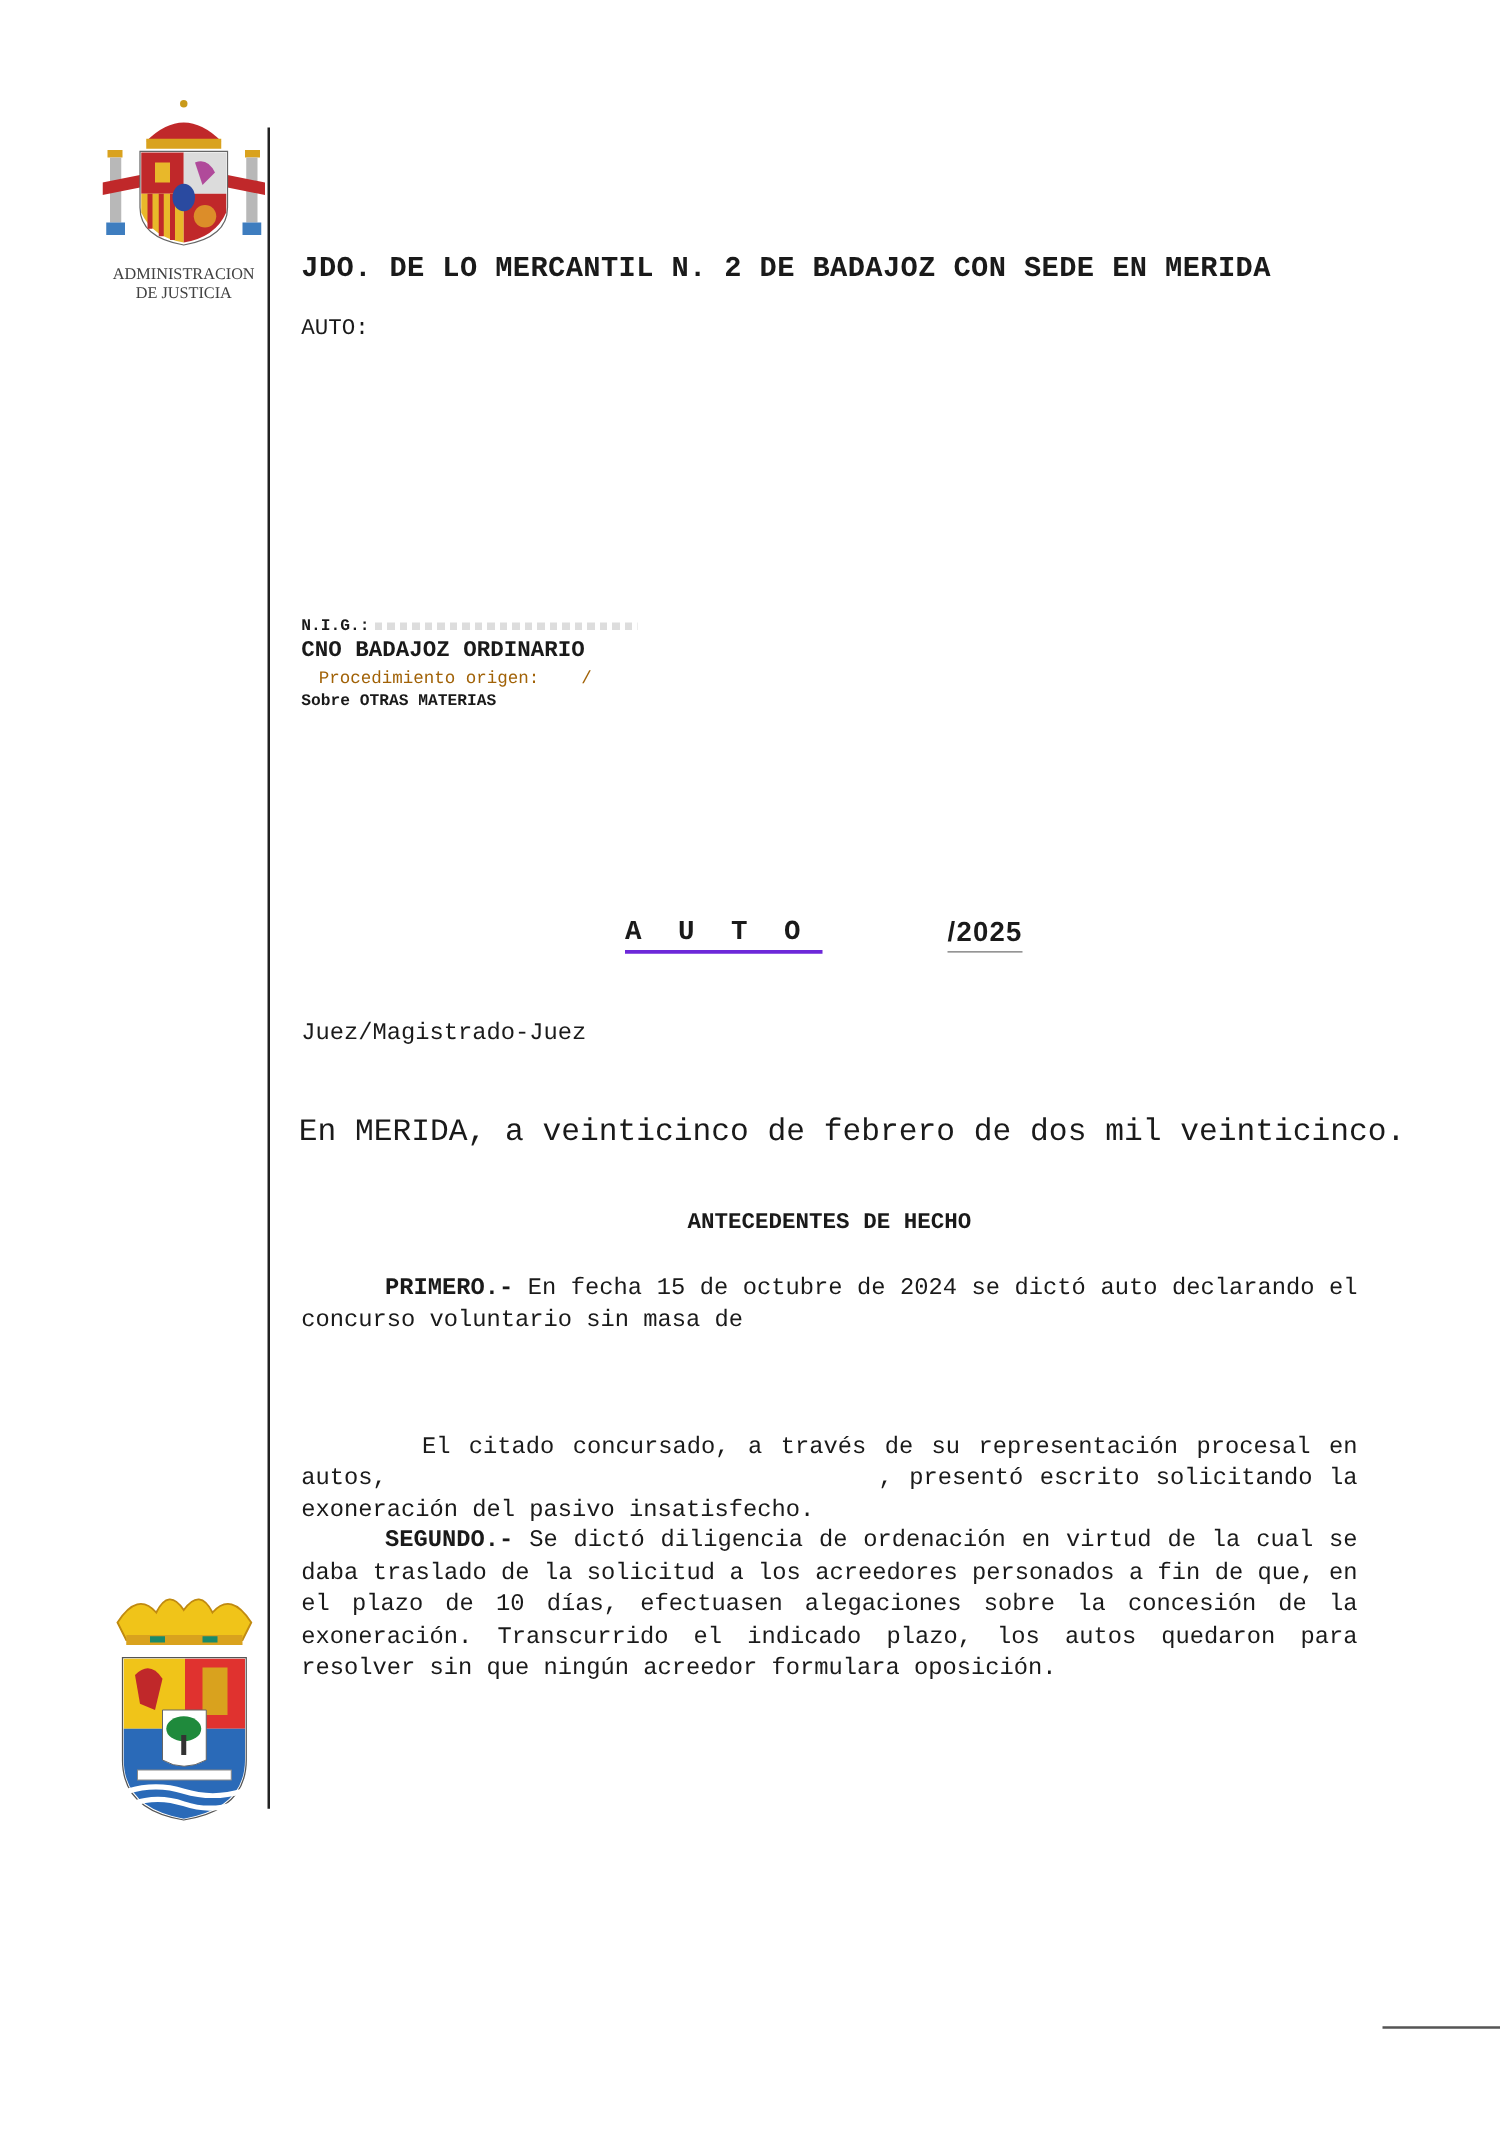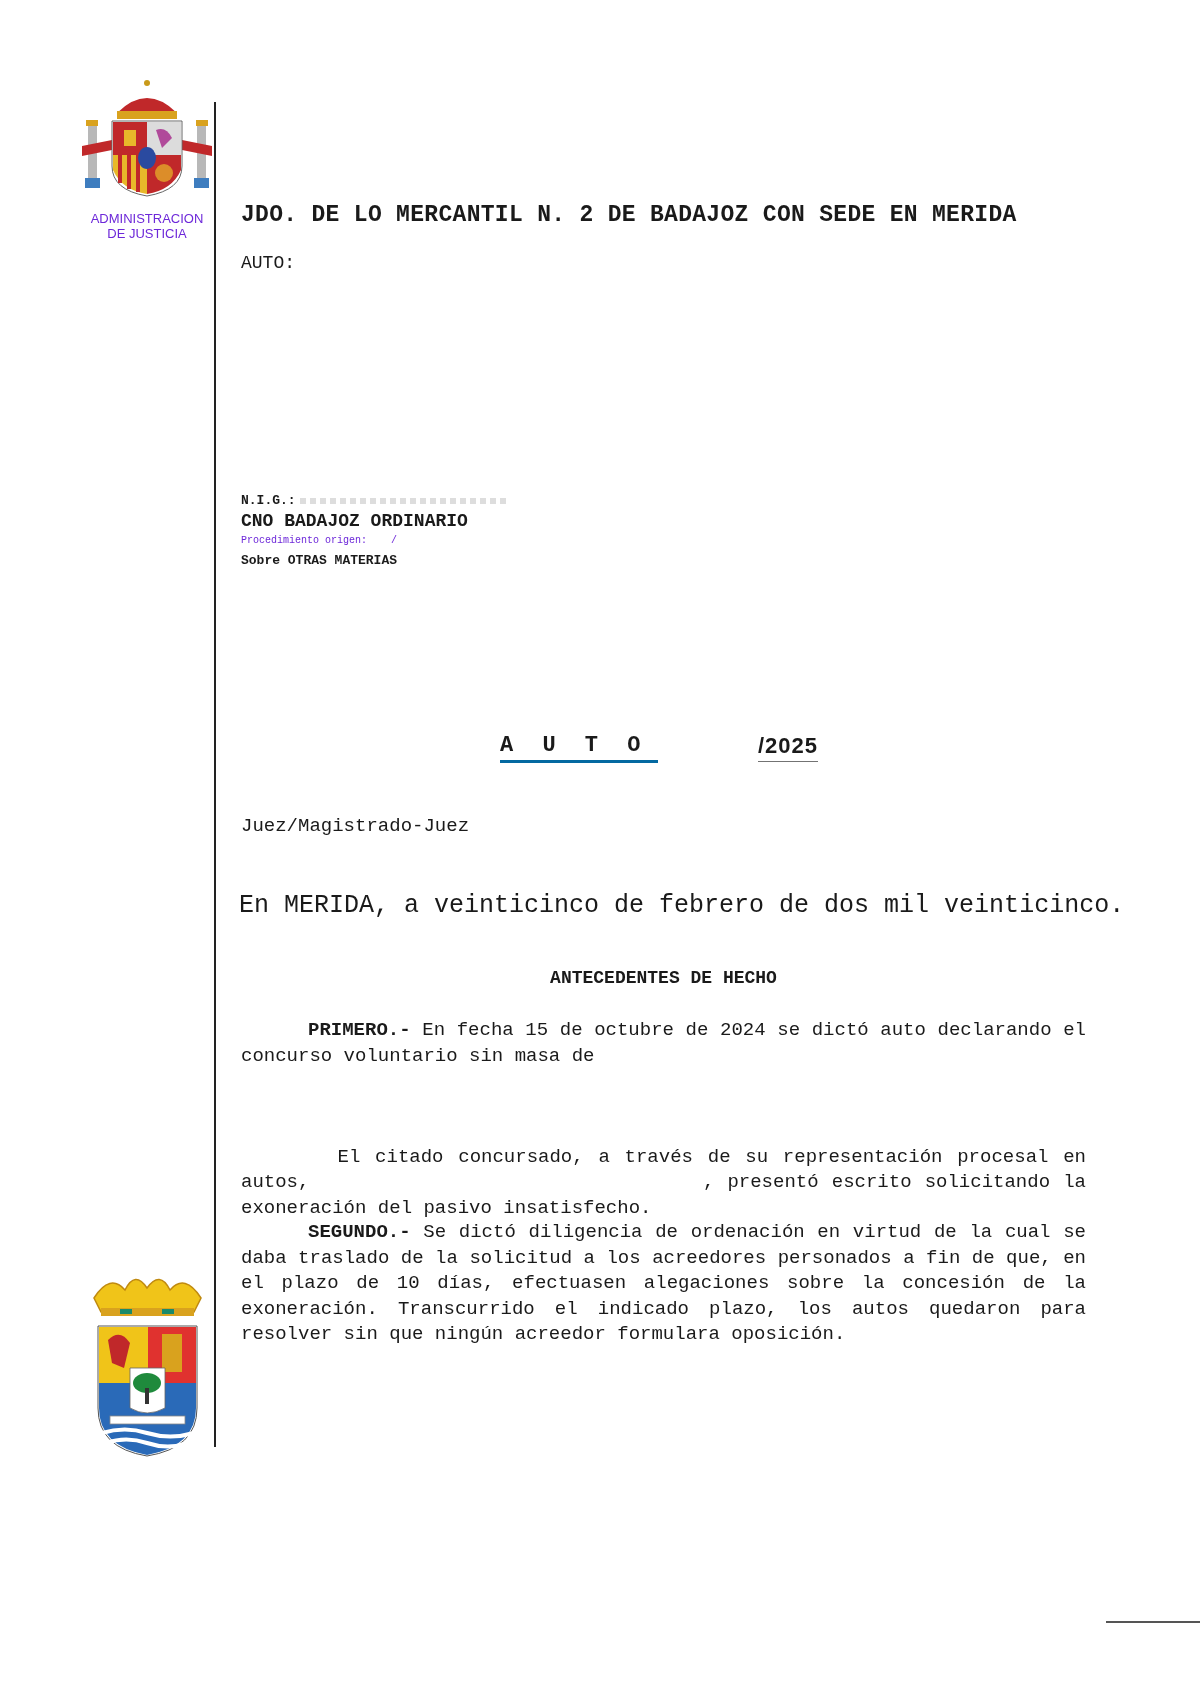--- a/index.html
+++ b/index.html
@@ -1,29 +1,29 @@
 <!DOCTYPE html>
 <html><head>
 <meta charset="utf-8">
 <style>
   html, body { margin:0; padding:0; background:#ffffff; }
   body { width:1200px; height:1703px; position:relative; overflow:hidden; font-family:"Liberation Mono", "DejaVu Sans Mono", monospace; color:#1a1a1a; }
   .vline { position:absolute; left:214px; top:102px; width:2px; height:1345px; background:#222; }
   .logo-top { position:absolute; left:82px; top:78px; width:130px; height:165px; }
-  .logo-top .caption { position:absolute; left:0; top:133px; width:130px; text-align:center; font-family:Liberation Sans, sans-serif; font-size:13px; line-height:15px; color:#6d28d9; }
+  .logo-top .caption { position:absolute; left:0; top:133px; width:130px; text-align:center; font-family:Liberation Serif, serif; font-size:13px; line-height:15px; color:#404040; }
   .logo-bottom { position:absolute; left:90px; top:1268px; width:115px; height:190px; }
   .court-title { position:absolute; left:241px; top:156px; width:840px; font-weight:bold; font-size:23px; line-height:31px; letter-spacing:0.3px;margin-top:44px; }
   .auto-label { position:absolute; left:241px; top:253px; font-size:18px; }
   .nig { position:absolute; left:241px; top:493px; font-size:13px; font-weight:bold; }
   .nig .blur { display:inline-block; width:210px; height:6px; vertical-align:middle; margin-left:4px; background:repeating-linear-gradient(90deg,#ddd 0 6px,transparent 6px 10px); }
   .proc-type { position:absolute; left:241px; top:511px; font-size:18px; font-weight:bold; }
-  .proc-origin { position:absolute; left:241px; top:535px; font-size:10px; color:#6d28d9; white-space:pre; }
+  .proc-origin { position:absolute; left:255px; top:535px; font-size:14px; color:#a16207; white-space:pre; }
   .sobre { position:absolute; left:241px; top:553px; font-size:13px; font-weight:bold; }
   .auto-heading { position:absolute; left:500px; top:733px; font-size:22px; font-weight:bold; }
-  .auto-heading .a { display:inline-block; width:158px; border-bottom:3px solid #0369a1; letter-spacing:8px; padding-bottom:2px; }
+  .auto-heading .a { display:inline-block; width:158px; border-bottom:3px solid #6d28d9; letter-spacing:8px; padding-bottom:2px; }
   .auto-heading .yr { position:absolute; left:258px; top:0; border-bottom:1px solid #737373; font-family:"Liberation Sans", sans-serif; padding-bottom:2px; letter-spacing:1px; }
   .judge { position:absolute; left:241px; top:815px; font-size:19px; }
   .place-date { position:absolute; left:239px; top:891px; font-size:25px;font-family:Liberation Mono, monospace; }
   .section-title { position:absolute; left:241px; top:968px; width:845px; text-align:center; font-size:18px; font-weight:bold; }
   .para { position:absolute; left:241px; width:845px; font-size:19px; line-height:25.5px; text-align:justify; text-align-last:left; }
   .para .lead { font-weight:bold; }
   .indent { display:inline-block; width:67px; }
   .p1 { top:1018px; }
   .p2 { top:1119px; }
   .p3 { top:1220px; }

